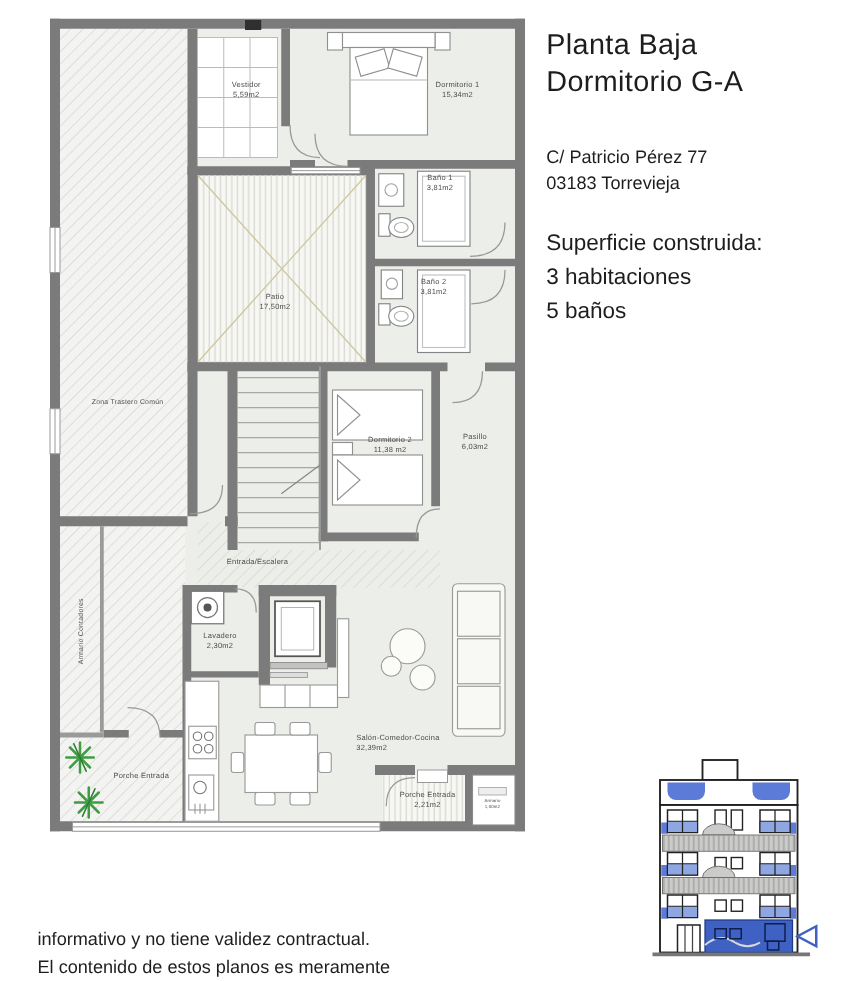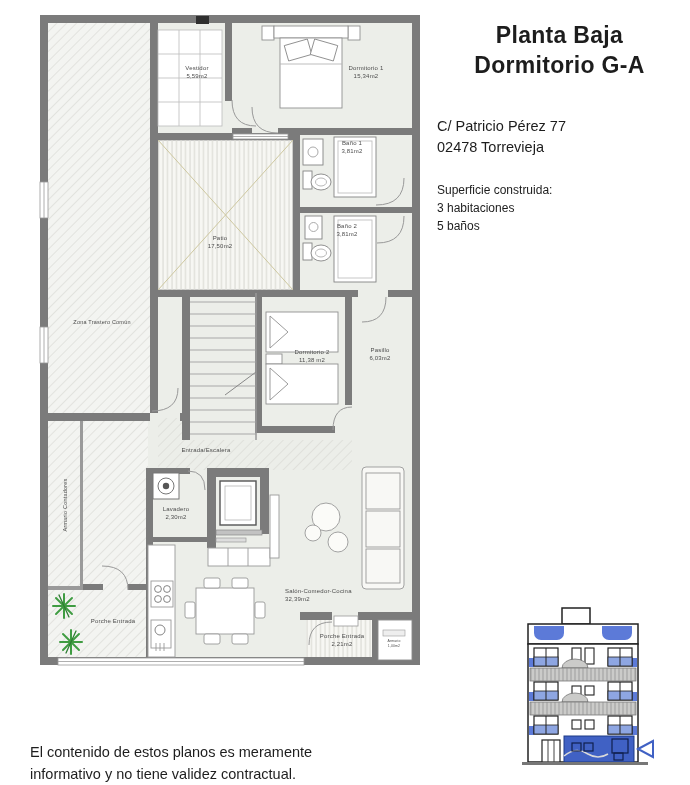--- a/index.html
+++ b/index.html
@@ -1,22 +1,22 @@
 <!DOCTYPE html>
 <html><head>
 <meta charset="utf-8">
 <style>
   html,body{margin:0;padding:0;background:#ffffff;}
   .page{position:relative;width:690px;height:785px;background:#fff;
         font-family:"Liberation Sans",sans-serif;overflow:hidden;}
   
   .info{position:absolute;left:437px;top:20px;width:245px;color:#1d1d1d;}
-  .info .title{font-size:23px;line-height:1.32;font-weight:700;letter-spacing:.3px;text-align:center;}
+  .info .title{font-size:23px;line-height:1.32;font-weight:400;letter-spacing:.3px;}
   .info .addr{margin-top:35px;font-size:14.5px;line-height:1.5;}
-  .info .surf{margin-top:22px;font-size:12px;line-height:1.5;}
+  .info .surf{margin-top:22px;font-size:18px;line-height:1.5;}
   
   .disclaimer{position:absolute;left:30px;top:741px;font-size:14.5px;
               line-height:1.55;color:#1e1e1e;}
   
   .rl{position:absolute;transform:translate(-50%,-50%);text-align:center;
       font-size:6px;line-height:1.3;color:#4d4d4d;letter-spacing:.2px;white-space:nowrap;}
   .rl.vert{transform:translate(-50%,-50%) rotate(-90deg);font-size:5.5px;}
   .rl.tiny{font-size:6px;transform:translate(-50%,-50%) scale(.58);}
   .rl.left{transform:translate(0,-50%);text-align:left;}
   svg{position:absolute;left:0;top:0;}
@@ -400,27 +400,27 @@
   <div>1,00m2</div>
 </div>
 
 <div class="info">
   <div class="title">
     <div>Planta Baja</div>
     <div>Dormitorio G-A</div>
   </div>
   <div class="addr">
     <div>C/ Patricio Pérez 77</div>
-    <div>02478 Torrevieja</div>
+    <div>03183 Torrevieja</div>
   </div>
   <div class="surf">
     <div>Superficie construida:</div>
     <div>3 habitaciones</div>
     <div>5 baños</div>
   </div>
 </div>
 
 <div class="disclaimer">
+  <div>informativo y no tiene validez contractual.</div>
   <div>El contenido de estos planos es meramente</div>
-  <div>informativo y no tiene validez contractual.</div>
 </div>
 
 </div>
 
 </body></html>

